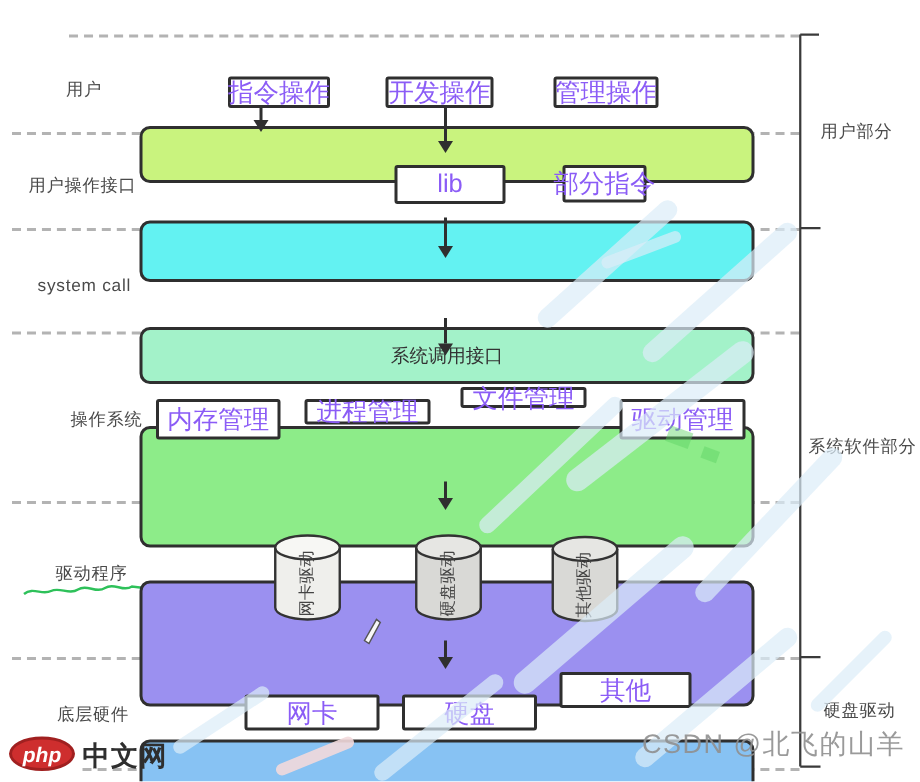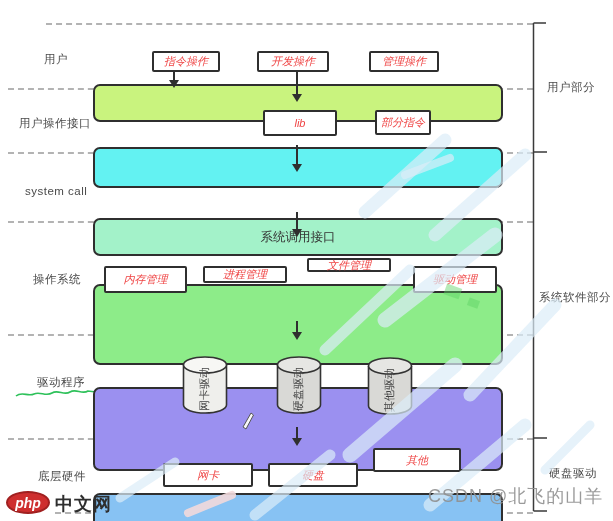--- a/index.html
+++ b/index.html
@@ -2,21 +2,21 @@
 <html><head>
 <meta charset="utf-8">
 <style>
   html,body{margin:0;padding:0;background:#fff;}
   .stage{position:relative;width:613px;height:521px;background:#ffffff;overflow:hidden;
          font-family:"Liberation Sans","DejaVu Sans",sans-serif;color:#444;}
   .dash{position:absolute;height:0;border-top:2px dashed #a6a6a6;opacity:.85;}
   .lbl{position:absolute;font-size:11.5px;color:#4a4a4a;white-space:nowrap;letter-spacing:.5px;}
   .box{position:absolute;border:2px solid #2f2f2f;border-radius:7px;box-sizing:border-box;margin-top:44px;}
   .btn{position:absolute;background:#fff;border:2px solid #2f2f2f;border-radius:2px;box-sizing:border-box;
-       display:flex;align-items:center;justify-content:center;font-size:11px;color:#ef4444;white-space:nowrap;font-style:italic;}
+       display:flex;align-items:center;justify-content:center;font-size:17px;color:#8b5cf6;white-space:nowrap;}
   .center-text{display:flex;align-items:center;justify-content:center;font-size:12.5px;color:#333;}
   .arrow{position:absolute;display:flex;flex-direction:column;align-items:center;}
   .arrow .ln{width:2px;background:#2f2f2f;}
   .arrow .ah{width:0;height:0;border-left:5px solid transparent;border-right:5px solid transparent;border-top:8px solid #2f2f2f;}
   .cyl{position:absolute;}
   .cyl text{font-size:11px;fill:#444;}
   .wm{position:absolute;left:0;top:0;pointer-events:none;}
   .csdn{position:absolute;font-size:18px;color:#909090;letter-spacing:1px;white-space:nowrap;opacity:.9;}
   .logo-badge{position:absolute;background:#ce2e2e;border:2px solid #a02020;border-radius:50%;
               display:flex;align-items:center;justify-content:center;color:#fff;
@@ -32,21 +32,21 @@
   <div class="dash" style="left:8px;top:88px;width:525px;"></div>
   <div class="dash" style="left:8px;top:152px;width:525px;"></div>
   <div class="dash" style="left:8px;top:221px;width:525px;"></div>
   <div class="dash" style="left:8px;top:334px;width:525px;"></div>
   <div class="dash" style="left:8px;top:438px;width:525px;"></div>
   <div class="dash" style="left:55px;top:512px;width:478px;"></div>
 
   <div class="lbl" style="left:44px;top:52px;">用户</div>
   <div class="lbl" style="left:19px;top:116px;">用户操作接口</div>
   <div class="lbl" style="left:25px;top:185px;">system call</div>
-  <div class="lbl" style="left:33px;top:272px;text-align:right;">操作系统</div>
+  <div class="lbl" style="left:47px;top:272px;text-align:right;">操作系统</div>
   <div class="lbl" style="left:37px;top:375px;">驱动程序</div>
   <div class="lbl" style="left:38px;top:469px;">底层硬件</div>
 
   <svg style="position:absolute;left:14px;top:388px;" width="84" height="12">
     <path d="M2,8 C8,3 14,9 20,6 S32,9 38,5 S50,8 56,4 S68,7 74,3 L82,4" fill="none" stroke="#2ec15a" stroke-width="1.6"></path>
   </svg>
 
   <div class="box" style="left: 93px; top: 40px; width: 410px; height: 38px; background: rgb(201, 243, 126);"></div>
   <div class="box" style="left: 93px; top: 103px; width: 410px; height: 41px; background: rgb(99, 242, 242);"></div>
   <div class="box center-text" style="left: 93px; top: 174px; width: 410px; height: 38px; background: rgb(163, 242, 201);">

